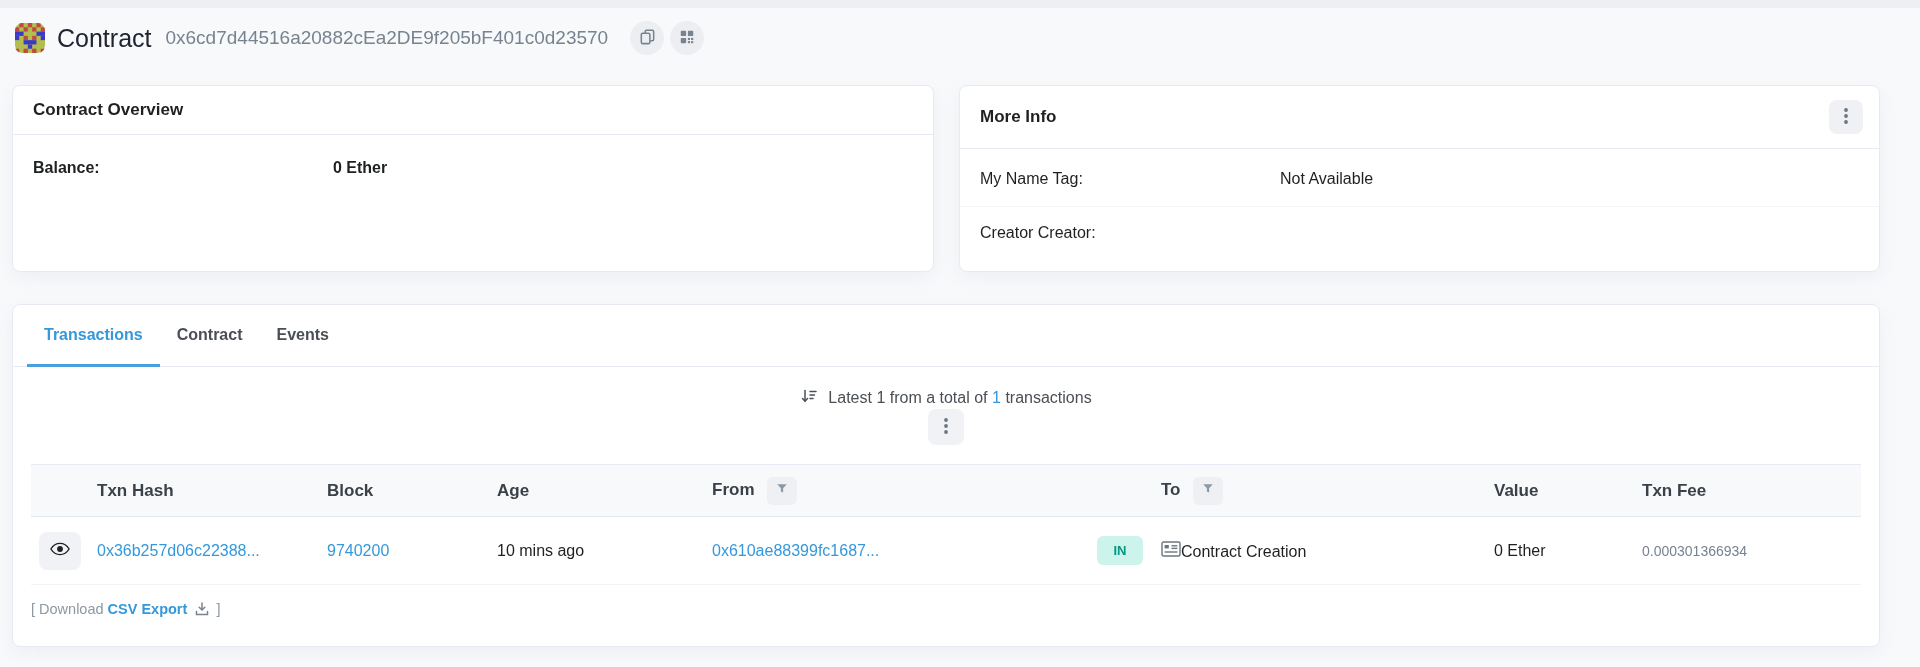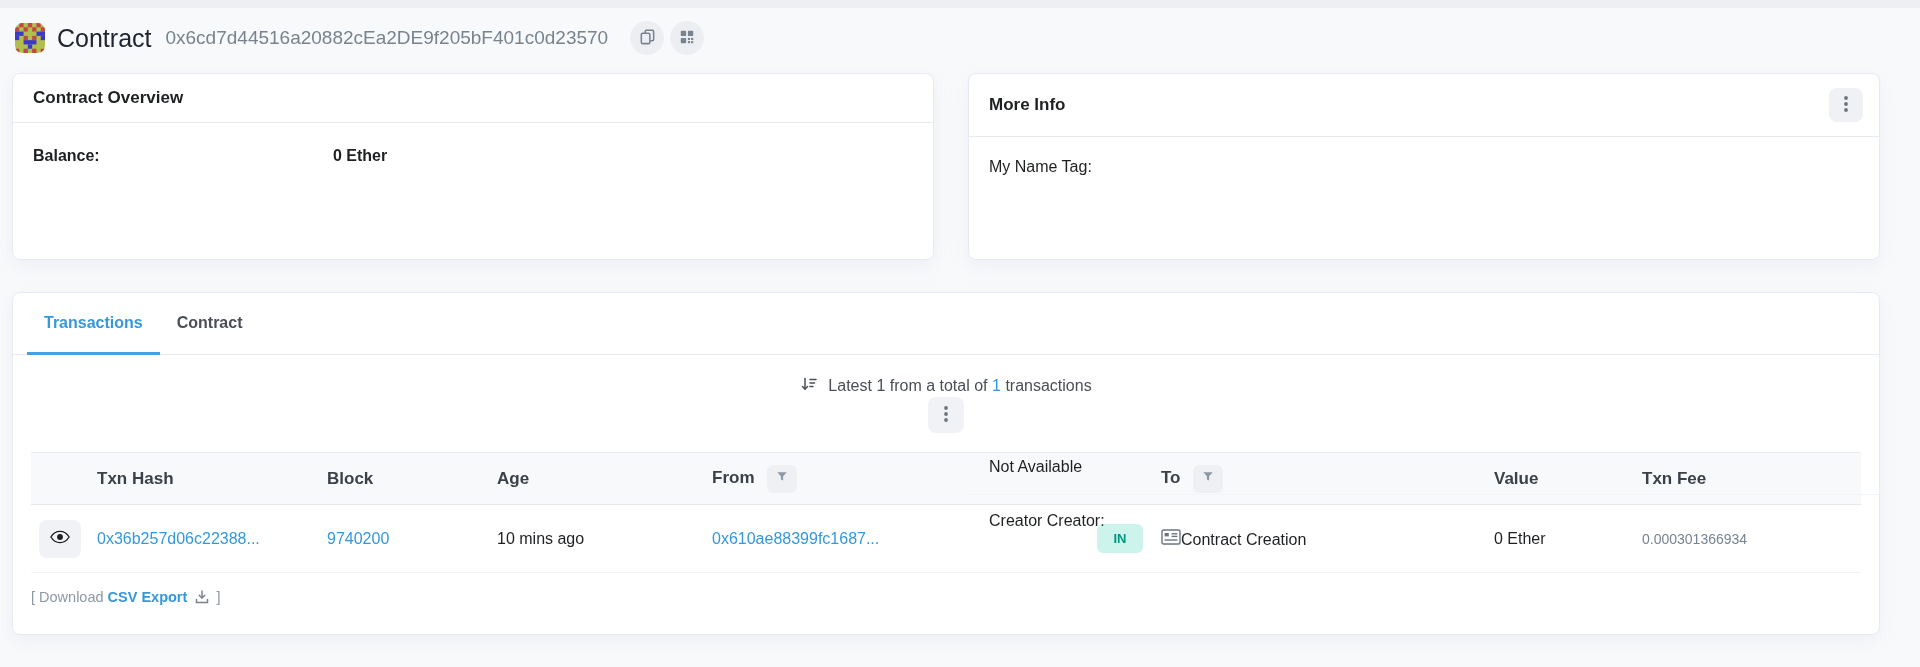--- a/index.html
+++ b/index.html
@@ -22,22 +22,22 @@
   .round-btn {
     width: 34px; height: 34px; border-radius: 50%;
     background: #eceef2; border: none; cursor: pointer;
     display: inline-flex; align-items: center; justify-content: center;
   }
   .round-btn + .round-btn { margin-left: 6px; }
   .header-btns { margin-left: 10px; display: flex; align-items: center; }
 
   
   .cards-row {
-    display: flex; gap: 34px;
-    margin: 4px 40px 0 12px;
+    display: flex; gap: 25px;
+    margin: 16px 40px 0 12px;
   }
   .card {
     background: #fff;
     border: 1px solid #e7eaf3;
     border-radius: 8px;
     box-shadow: 0 6px 18px rgba(189,197,209,.18);
   }
   .card.overview { width: 922px; height: 187px; }
   .card.moreinfo { flex: 1; height: 187px; }
   .card-header {
@@ -47,21 +47,21 @@
   }
   .card-title { font-size: 17px; font-weight: 700; color: #1e2022; }
   .kebab-btn {
     width: 34px; height: 34px; border-radius: 8px;
     background: #f0f1f5; border: none; cursor: pointer;
     display: inline-flex; align-items: center; justify-content: center;
   }
   .info-row { display: flex; align-items: flex-start; font-size: 16px; }
   .info-label { width: 300px; flex: 0 0 300px; color: #1e2022; }
   .ov-balance { padding: 24px 20px 0; font-weight: bold; }
-  .mi-nametag { padding: 21px 20px 18px; border-bottom: 1px solid #f2f4f8; flex-direction: column; }
+  .mi-nametag { padding: 21px 20px 18px; border-bottom: 1px solid #f2f4f8; }
   .mi-creator { padding: 17px 20px 0; }
   .lnk { color: #3498db; text-decoration: none; cursor: pointer; }
   .dark-inline { color: #1e2022; }
 
   
   .card.transactions { margin: 32px 40px 0 12px; height: 343px; }
   .tabbar {
     display: flex; align-items: stretch;
     height: 62px; padding-left: 14px;
     border-bottom: 1px solid #e7eaf3;
@@ -223,20 +223,21 @@
     </div>
   </div>
 
 </div>
 
 <div class="card transactions">
 
   <div class="tabbar">
     <button class="tab active">Transactions</button>
     <button class="tab">Contract</button>
+    <button class="tab">Events</button>
   </div>
 
   <div class="tx-content">
 
     <div class="summary-row">
       <div class="summary-left">
         <span>
           <svg width="18" height="18" viewBox="0 0 18 18" fill="none" stroke="#4a4f55" stroke-width="1.5" stroke-linecap="round">
             <path d="M5 3.5 V14"></path>
             <path d="M2.5 11.5 L5 14.2 L7.5 11.5" fill="none"></path>

